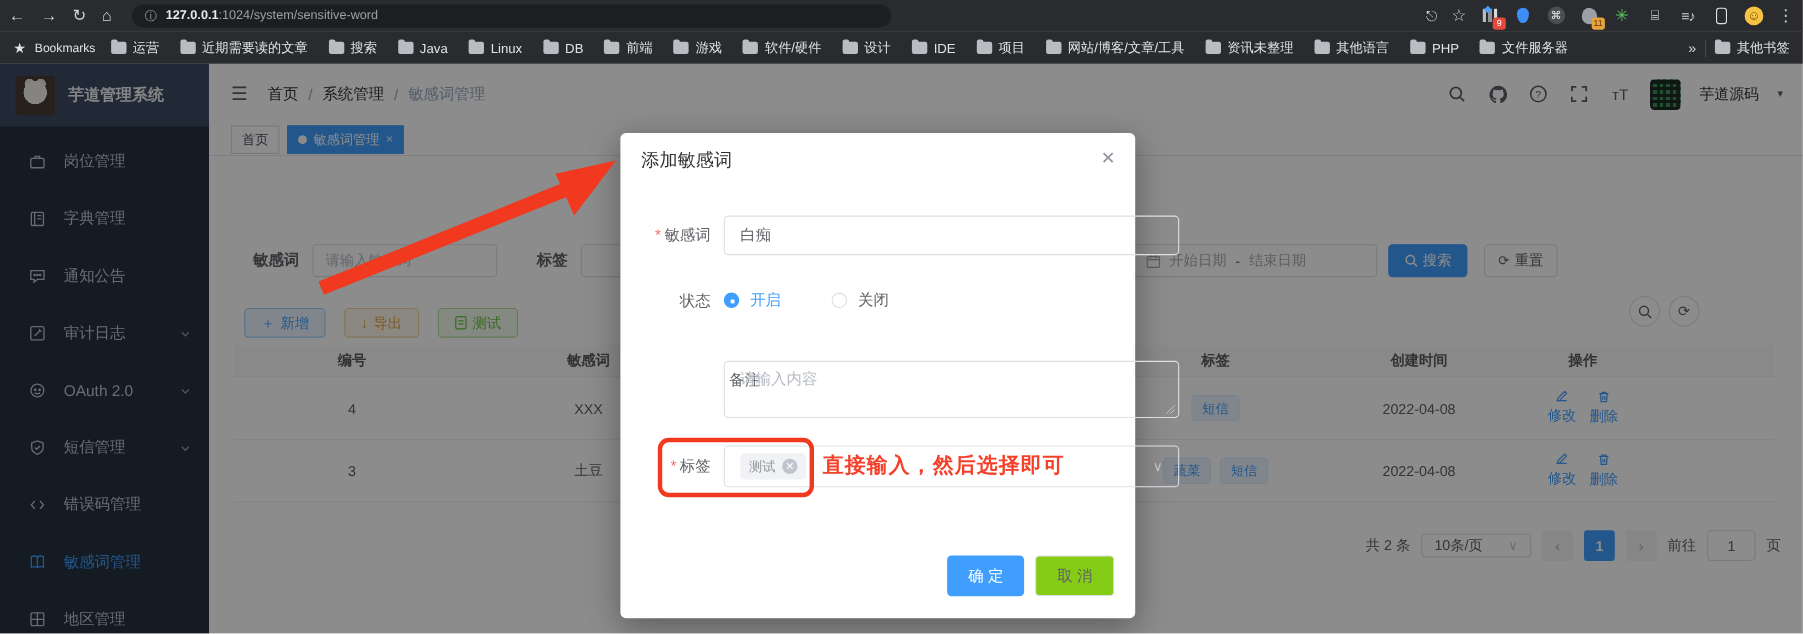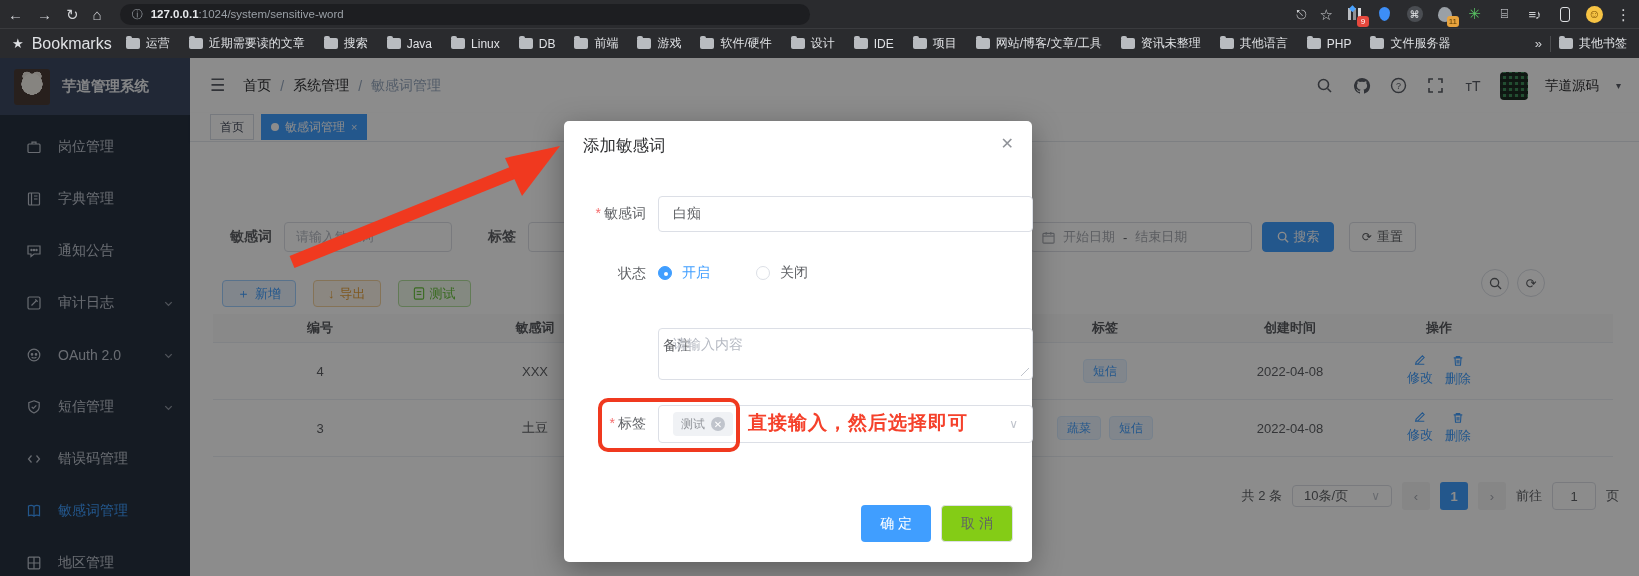--- a/index.html
+++ b/index.html
@@ -26,21 +26,21 @@
   .drop { width:11px; height:14px; background:#3d8ef7; border-radius:50% 50% 50% 50%/40% 40% 60% 60%; }
   .cmd-circle { width:16px; height:16px; border-radius:50%; background:#4a4d52; color:#e8eaed; font-size:10px; display:flex; align-items:center; justify-content:center; }
   .blob { width:14px; height:15px; background:#9aa0a6; border-radius:45% 55% 50% 50%/55% 55% 45% 45%; }
   .ev { color:#58c263; font-size:15px; }
   .puz { color:#dfe1e4; font-size:13px; }
   .mq { color:#cfd1d4; font-size:13px; letter-spacing:-1px; }
   .phone { width:10px; height:15px; border:1.5px solid #dfe1e4; border-radius:3px; }
   .smiley { width:17px; height:17px; border-radius:50%; background:#f6c344; color:#7a4d00; font-size:12px; display:flex; align-items:center; justify-content:center; }
   .bookmarks { height:30px; border-top:1px solid #3a3b3e; display:flex; align-items:center; padding:0 12px; gap:8px; }
   .bm-star { color:#dfe1e4; font-size:13px; }
-  .bm-label { color:#e0e2e5; font-size:16px; margin-right:6px; }
+  .bm-label { color:#e0e2e5; font-size:11px; margin-right:6px; }
   .bm-item { display:flex; align-items:center; gap:6px; color:#e0e2e5; font-size:12px; white-space:nowrap; cursor:pointer; }
   .folder { width:14px; height:11px; background:#b9bcc0; border-radius:2px; position:relative; flex:none; }
   .folder:before{ content:""; position:absolute; left:0; top:-2px; width:6px; height:3px; background:#b9bcc0; border-radius:2px 2px 0 0; }
   .bm-more { color:#cfd1d4; font-size:13px; margin-left:auto; }
   .bm-sep { width:1px; height:16px; background:#4a4b4e; }
 
   
   .app { position:absolute; left:0; top:58px; width:1639px; height:518px; background:#fff; }
   .sidebar { position:absolute; left:0; top:0; width:190px; height:518px; background:#273241; }
   .logo-row { height:57px; background:#3d4a63; display:flex; align-items:center; padding:0 14px; gap:12px; }
@@ -109,21 +109,21 @@
   .pg-goto-ipt { width:44px; height:28px; justify-content:center; }
 
   
   .overlay { position:absolute; left:0; top:58px; width:1639px; height:518px; background:rgba(0,0,0,.45); z-index:10; }
   .modal { position:absolute; left:564px; top:121px; width:468px; height:441px; background:#fff; border-radius:5px;
     box-shadow:0 8px 30px rgba(0,0,0,.35); z-index:20; }
   .modal-title { position:absolute; left:19px; top:14px; font-size:16.5px; color:#303133; }
   .modal-close { position:absolute; right:18px; top:13px; font-size:16px; color:#909399; cursor:pointer; }
   .m-label { position:absolute; width:82px; text-align:right; font-size:14px; color:#606266; }
   .m-label .req { color:#f56c6c; margin-right:3px; }
-  .m-input { position:absolute; left:94px; width:375px; border:1px solid #dcdfe6; border-radius:4px; font-size:14px; color:#606266; display:flex; align-items:center; padding:0 14px; }
+  .m-input { position:absolute; left:94px; width:414px; border:1px solid #dcdfe6; border-radius:4px; font-size:14px; color:#606266; display:flex; align-items:center; padding:0 14px; }
   .radio-row { position:absolute; left:94px; top:138px; height:28px; display:flex; align-items:center; gap:10px; font-size:14px; }
   .radio { width:14px; height:14px; border-radius:50%; border:1px solid #dcdfe6; background:#fff; }
   .radio.on { border-color:#409eff; background:#409eff; position:relative; }
   .radio.on:after { content:""; position:absolute; left:4.5px; top:4.5px; width:4px; height:4px; border-radius:50%; background:#fff; }
   .radio-lb-on { color:#409eff; margin-right:36px; }
   .radio-lb-off { color:#606266; }
   .m-textarea { top:207px; height:52px; align-items:flex-start; padding-top:7px; position:relative; }
   .resize-grip { position:absolute; right:3px; bottom:3px; width:8px; height:8px;
      background:linear-gradient(135deg,transparent 0 50%,#c0c4cc 50% 55%,transparent 55% 70%,#c0c4cc 70% 75%,transparent 75%); }
   .m-select { top:284px; height:38px; }

